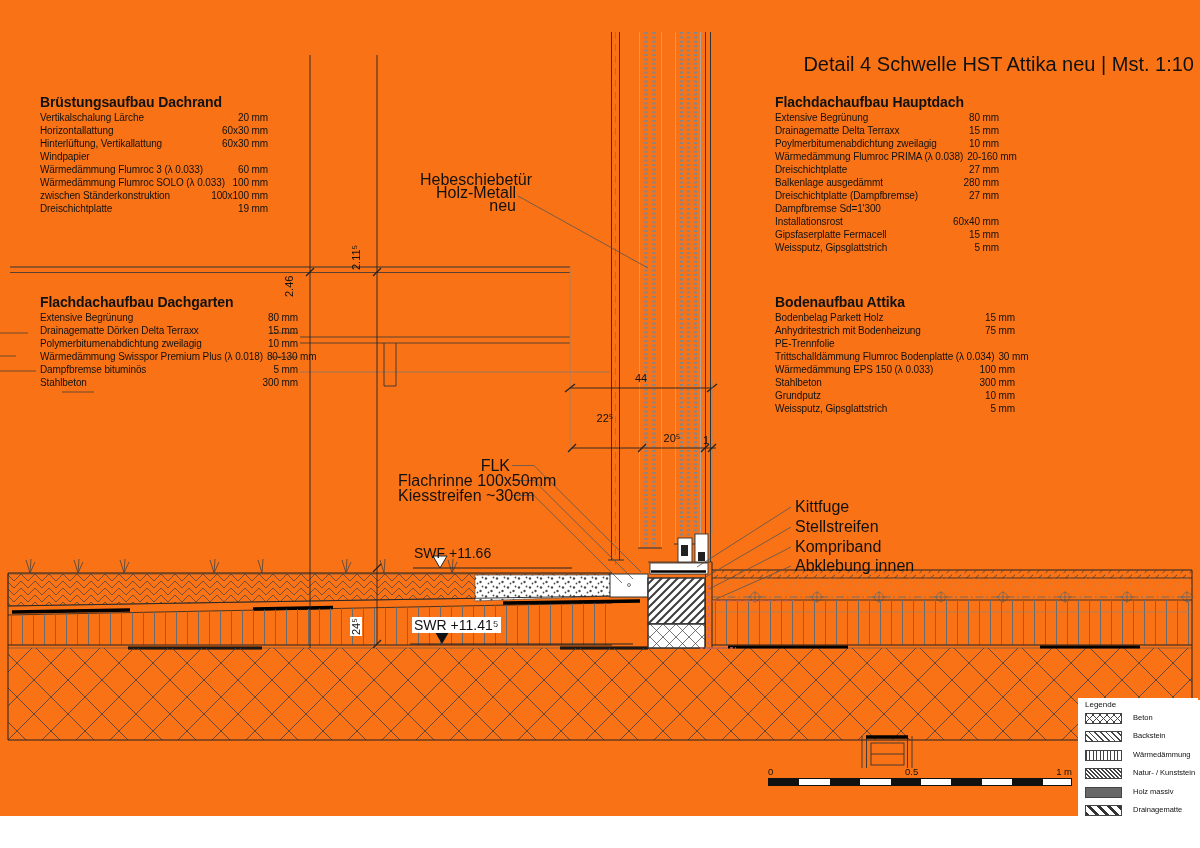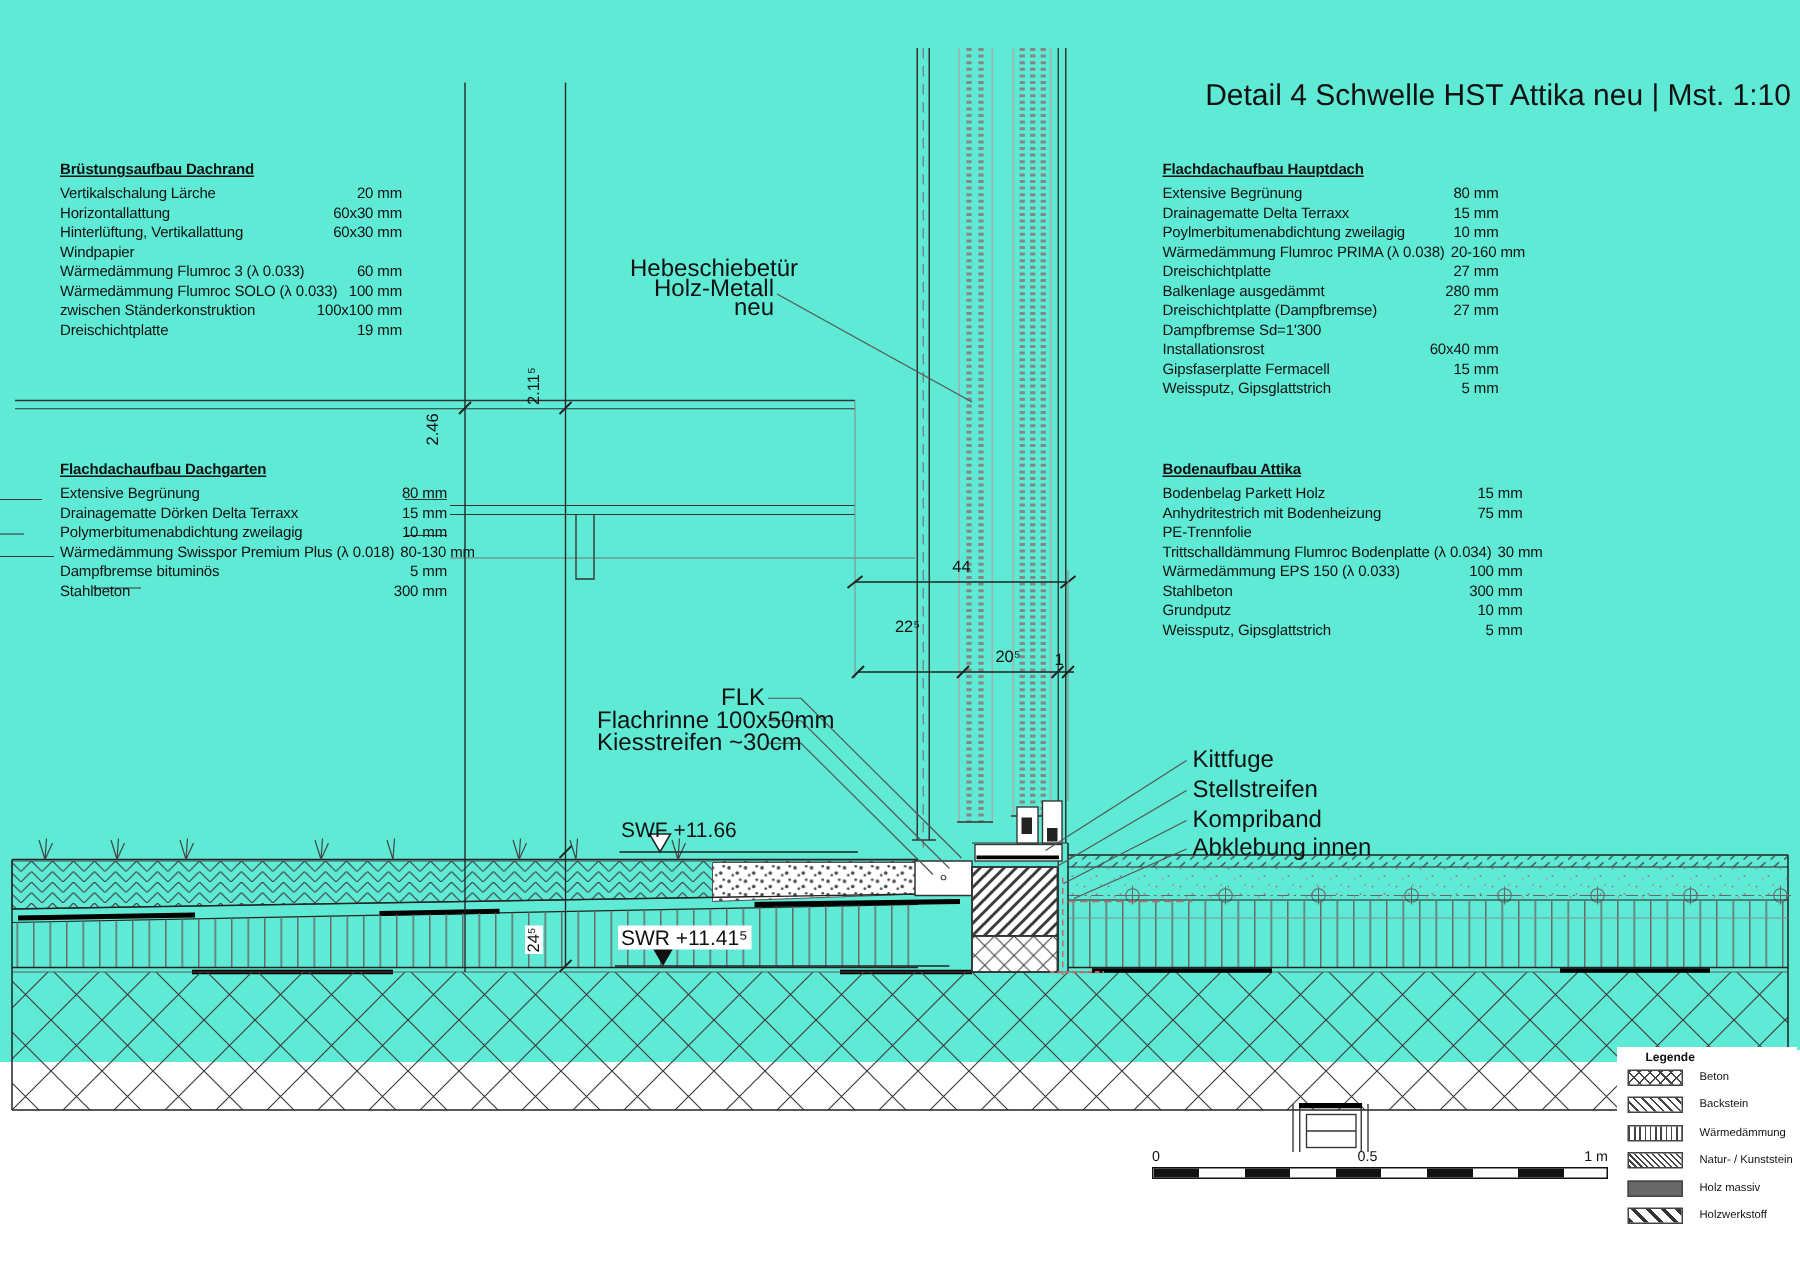--- a/index.html
+++ b/index.html
@@ -1,39 +1,39 @@
 <!DOCTYPE html>
 <html><head>
 <meta charset="utf-8">
 <style>
   html,body{margin:0;padding:0;background:#fff;width:1200px;height:848px;overflow:hidden;
     font-family:"Liberation Sans","DejaVu Sans",sans-serif;color:#111;}
-  .canvas{position:relative;width:1200px;height:708px;background:#5eead4;}
+  .canvas{position:relative;width:1200px;height:816px;background:#f97316;}
   svg.drawing{position:absolute;left:0;top:0;}
 
   .page-title{position:absolute;top:40px;right:6px;width:560px;text-align:right;
     font-size:20px;font-weight:400;letter-spacing:0;}
 
   .spec{position:absolute;font-size:10px;line-height:13px;letter-spacing:-0.1px;}
-  .spec h2{margin:12px 0 2px 0;font-size:10px;line-height:14px;font-weight:bold;text-decoration:underline;}
+  .spec h2{margin:0 0 2px 0;font-size:14px;line-height:14px;font-weight:bold;}
   .spec-row{display:flex;gap:4px;white-space:nowrap;}
   .spec-label{flex:0 1 auto;}
   .spec-value{margin-left:auto;flex:0 0 auto;text-align:right;}
 
   .ann{position:absolute;font-size:16px;line-height:13px;white-space:nowrap;}
   .ann.r{text-align:right;}
   .lvl{position:absolute;font-size:14px;white-space:nowrap;}
   .lvl-bg{background:#fff;padding:0 2px;}
   .dim{position:absolute;font-size:11px;text-align:center;white-space:nowrap;}
   .rot{position:absolute;font-size:11px;white-space:nowrap;transform:rotate(-90deg);
     transform-origin:0 100%;}
   .rot.bg{background:#fff;padding:0 1px;}
 
   .legend{position:absolute;left:1085px;top:700px;width:115px;background:#fff;font-size:7.5px;}
-  .legend h3{margin:0 0 4px 12px;font-size:8px;font-weight:bold;}
+  .legend h3{margin:0 0 4px 0;font-size:8px;font-weight:normal;}
   .legend-row{display:flex;align-items:flex-start;height:18.4px;}
   .swatch{width:37px;height:11px;border:0.5px solid #444;box-sizing:border-box;flex:0 0 auto;background:#fff;}
   .legend-label{margin-left:11px;}
   .sw-beton{background-image:repeating-linear-gradient(45deg,#444 0 1px,transparent 1px 5px),
     repeating-linear-gradient(-45deg,#444 0 1px,transparent 1px 5px);}
   .sw-backstein{background-image:repeating-linear-gradient(45deg,#444 0 1px,transparent 1px 4px);}
   .sw-daemmung{background-image:repeating-linear-gradient(90deg,#444 0 1px,transparent 1px 3.5px);}
   .sw-naturstein{background-image:repeating-linear-gradient(45deg,#444 0 1px,transparent 1px 2.8px);}
   .sw-holz-massiv{background:#686868;}
   .sw-holzwerkstoff{background-image:repeating-linear-gradient(45deg,#333 0 2.5px,#fff 2.5px 7px);}
@@ -484,21 +484,21 @@
         <div class="legend-row">
           <span class="swatch sw-naturstein"></span>
           <span class="legend-label">Natur- / Kunststein</span>
         </div>
         <div class="legend-row">
           <span class="swatch sw-holz-massiv"></span>
           <span class="legend-label">Holz massiv</span>
         </div>
         <div class="legend-row">
           <span class="swatch sw-holzwerkstoff"></span>
-          <span class="legend-label">Holzwerkstoff</span>
+          <span class="legend-label">Drainagematte</span>
         </div>
       </div>
   </aside>
 
   <div class="scalebar">
     <div class="labels">
       <span class="l0">0</span>
       <span class="l05">0.5</span>
       <span class="l1">1 m</span>
     </div>

